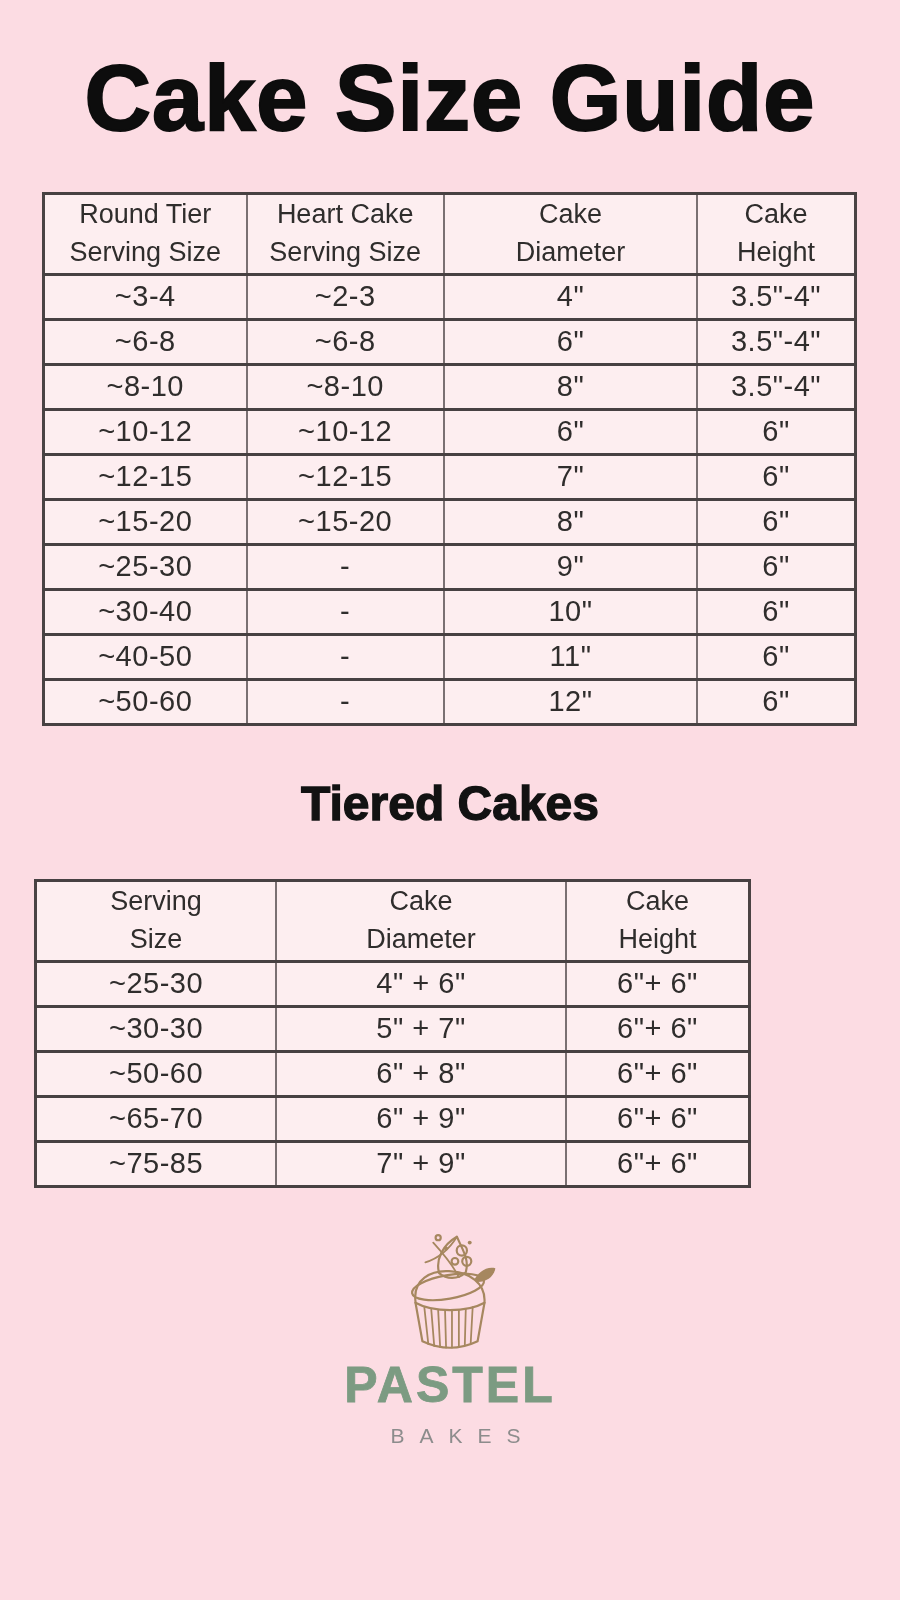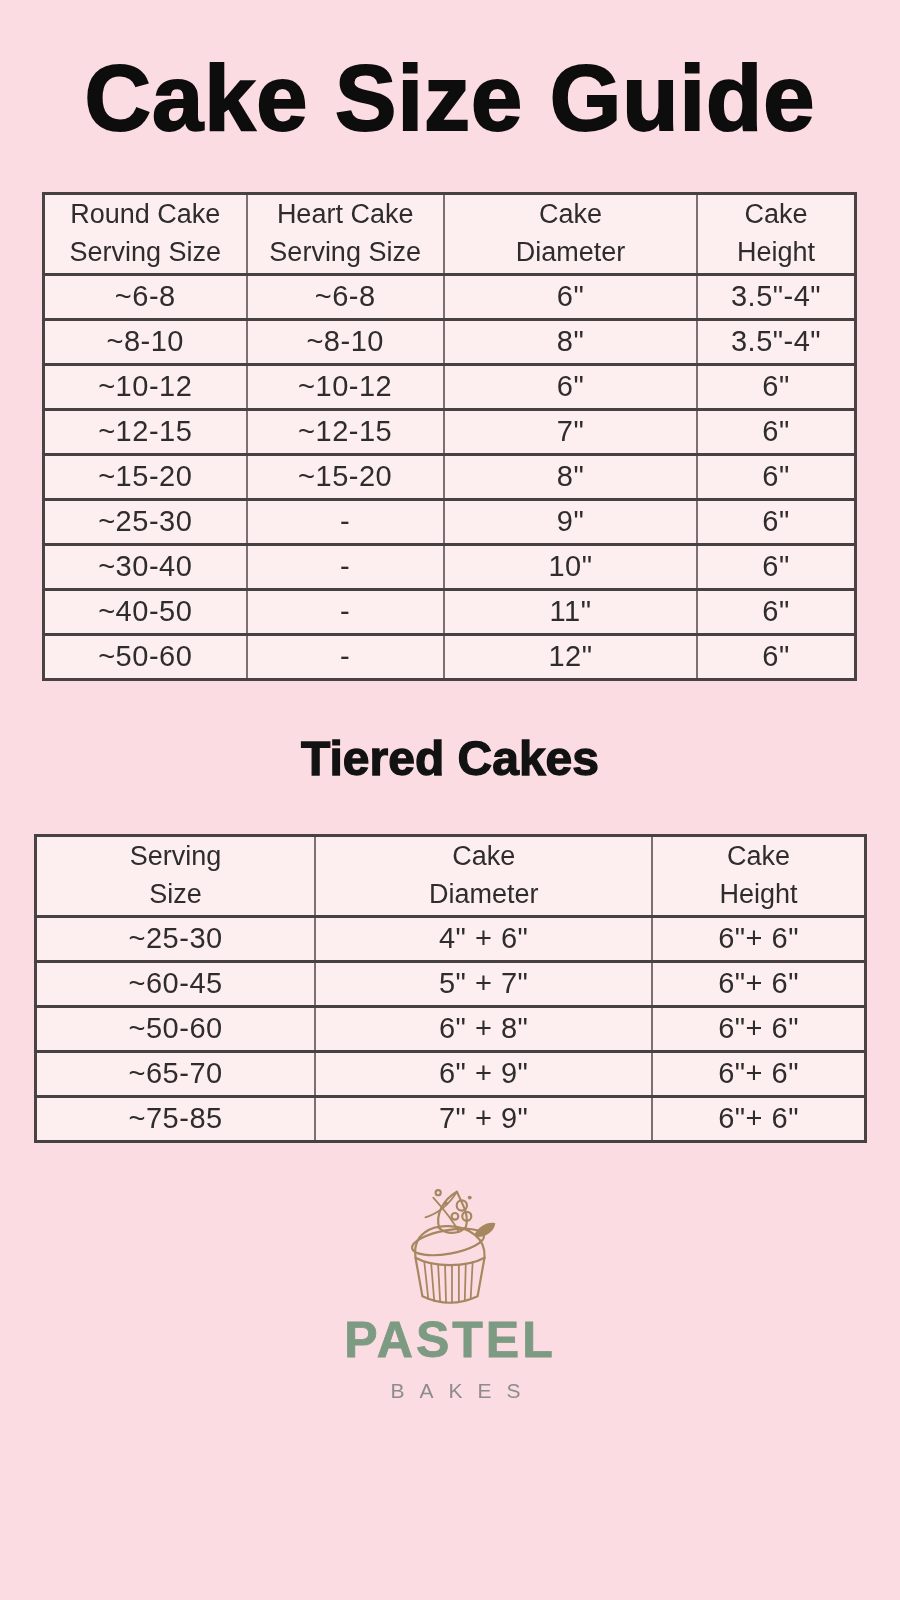--- a/index.html
+++ b/index.html
@@ -25,21 +25,21 @@
 
   table.t{border-collapse:collapse;table-layout:fixed;border:3px solid #4A4344;}
   .t th,.t td{
     background:#FDEEF0;
     border-left:2px solid #7A7072;border-right:2px solid #7A7072;
     border-top:3px solid #474142;border-bottom:3px solid #474142;
     text-align:center;vertical-align:middle;
     font-weight:400;color:#2F2D2C;padding:0;
   }
   .t1{width:815px;margin:46px 0 0 42px;}
-  .t2{width:833px;margin:48px 0 0 34px;}
+  .t2{width:717px;margin:48px 0 0 34px;}
   .t th{height:78px;font-size:27px;line-height:1.4;white-space:pre-line;}
   .t td{height:42px;font-size:29px;letter-spacing:0.5px;}
 
   .logo{margin-top:28px;text-align:center;}
   .cupcake{display:block;margin:0 auto;}
   .brand{
     font-size:50px;font-weight:700;color:#7C9B82;letter-spacing:3px;
     -webkit-text-stroke:0.8px #7C9B82;margin-top:2px;
   }
   .tagline{
@@ -56,31 +56,37 @@
 
   <table class="t t1">
     <colgroup>
       <col style="width:25.0%">
         <col style="width:24.3%">
         <col style="width:31.2%">
         <col style="width:19.5%">
     </colgroup>
     <thead>
       <tr>
-        <th>Round Cake
+        <th>Round Tier
 Serving Size</th>
         <th>Heart Cake
 Serving Size</th>
         <th>Cake
 Diameter</th>
         <th>Cake
 Height</th>
       </tr>
     </thead>
     <tbody>
+        <tr>
+          <td>~3-4</td>
+          <td>~2-3</td>
+          <td>4"</td>
+          <td>3.5"-4"</td>
+        </tr>
         <tr>
           <td>~6-8</td>
           <td>~6-8</td>
           <td>6"</td>
           <td>3.5"-4"</td>
         </tr>
         <tr>
           <td>~8-10</td>
           <td>~8-10</td>
           <td>8"</td>
@@ -149,21 +155,21 @@
 Height</th>
       </tr>
     </thead>
     <tbody>
         <tr>
           <td>~25-30</td>
           <td>4" + 6"</td>
           <td>6"+ 6"</td>
         </tr>
         <tr>
-          <td>~60-45</td>
+          <td>~30-30</td>
           <td>5" + 7"</td>
           <td>6"+ 6"</td>
         </tr>
         <tr>
           <td>~50-60</td>
           <td>6" + 8"</td>
           <td>6"+ 6"</td>
         </tr>
         <tr>
           <td>~65-70</td>

